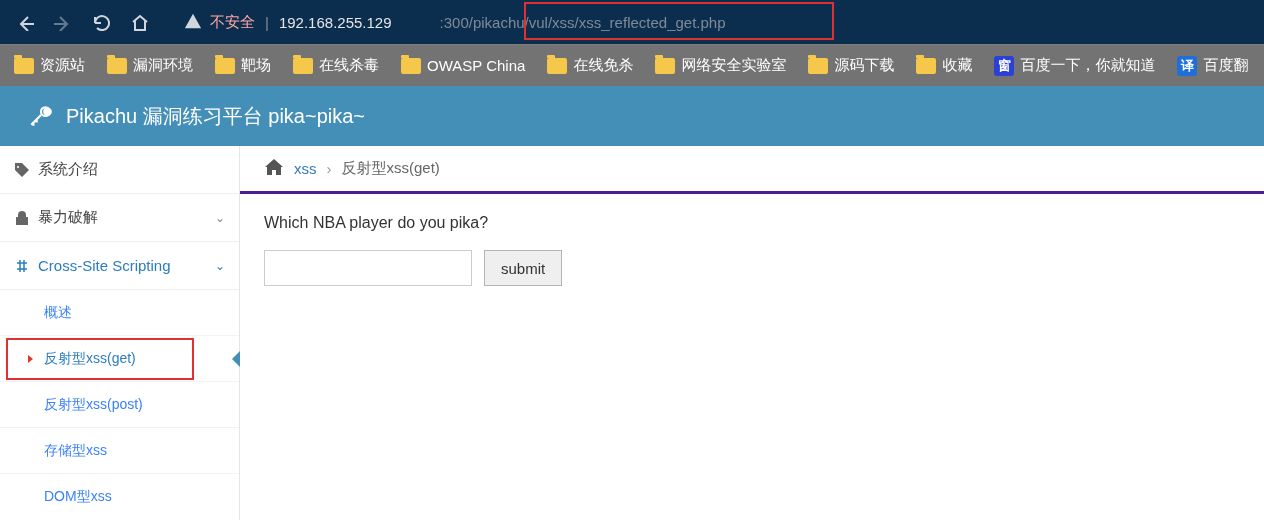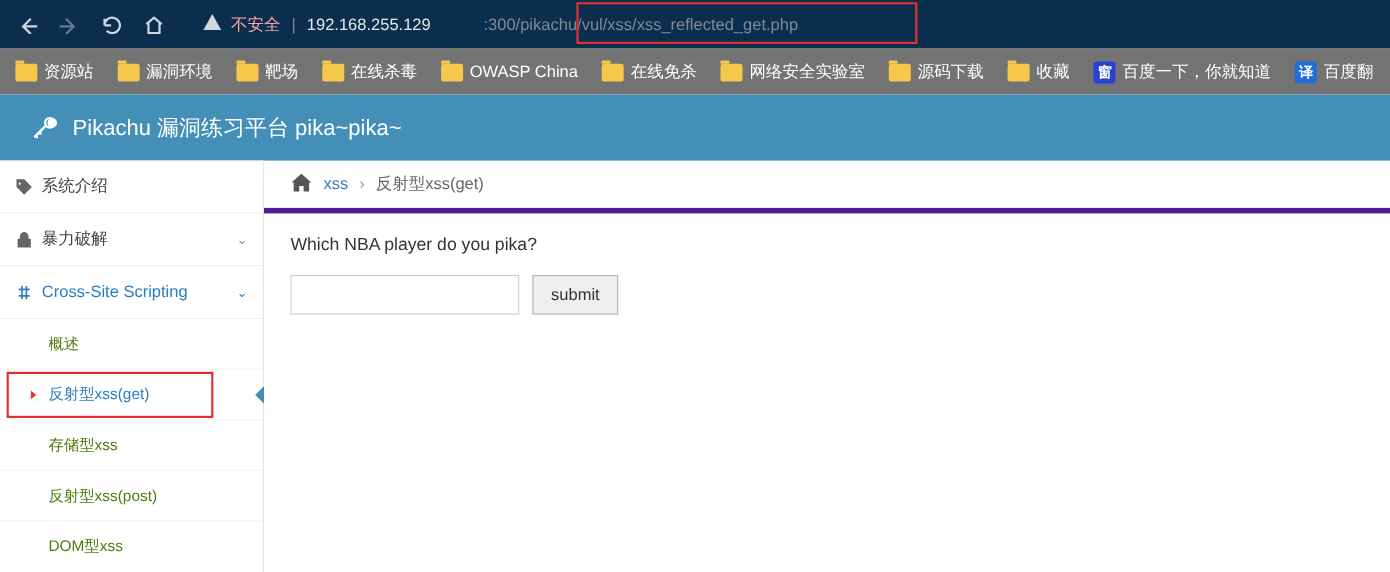--- a/index.html
+++ b/index.html
@@ -26,29 +26,29 @@
 .ico-baidu { background:#2b40d6; color:#fff; border-radius:3px; font-weight:bold; }
 .ico-trans { background:#1e6fd9; color:#fff; border-radius:3px; font-weight:bold; }
 
 .app-header { background:#448fb8; height:60px; display:flex; align-items:center; padding:0 28px; color:#fff; font-size:20px; }
 .key-icon { width:26px; height:26px; margin-right:12px; }
 
 .main { display:flex; height:374px; }
 .sidebar { width:240px; border-right:1px solid #e5e5e5; background:#fff; font-size:15px; color:#444; }
 .side-item { height:48px; display:flex; align-items:center; padding:0 14px; border-bottom:1px solid #eee; justify-content:space-between; }
 .side-item .lbl { display:flex; align-items:center; gap:8px; }
-.side-sub { height:46px; display:flex; align-items:center; padding-left:44px; color:#4d7c0f; font-size:14px; border-bottom:1px solid #f3f3f3; }
+.side-sub { height:46px; display:flex; align-items:center; padding-left:44px; color:#3b82f6; font-size:14px; border-bottom:1px solid #f3f3f3; }
 .side-sub.active { color:#2b7dbf; position:relative; }
 .side-sub.active::after { content:""; position:absolute; right:-1px; top:50%; transform:translateY(-50%); border:8px solid transparent; border-right-color:#448fb8; }
 .active-link { color:#2b7dbf; }
 .chev { color:#888; font-size:12px; }
 .caret-r { width:0; height:0; border-top:4px solid transparent; border-bottom:4px solid transparent; border-left:5px solid #e0392a; position:absolute; left:28px; }
 
 .content { flex:1; padding:0; }
-.breadcrumb { height:48px; display:flex; align-items:center; padding:0 24px; border-bottom:5px solid #4c1d95; font-size:15px; color:#666; gap:10px; }
+.breadcrumb { height:48px; display:flex; align-items:center; padding:0 24px; border-bottom:3px solid #4c1d95; font-size:15px; color:#666; gap:10px; }
 .home-icon { color:#555; }
 .bc-link { color:#337ab7; }
 .bc-sep { color:#999; }
 
 .content-body { padding:20px 24px; }
 .question { font-size:16px; color:#333; margin-bottom:18px; }
 .form-row { display:flex; gap:12px; align-items:center; }
 .text-input { width:208px; height:36px; border:1px solid #ccc; padding:0 8px; font-size:14px; }
 .submit-btn { height:36px; padding:0 16px; border:1px solid #b5b5b5; background:#efefef; font-size:15px; color:#333; cursor:pointer; }
 
@@ -180,24 +180,24 @@
     <div style="position:relative;">
       <div class="side-sub">
           <span>概述</span>
         </div>
       <div class="side-sub active" style="position:relative;">
         <span class="caret-r"></span>
         <span>反射型xss(get)</span>
       </div>
       <div class="highlight-box" style="left:6px; top:48px; width:188px; height:42px;"></div>
       <div class="side-sub">
+          <span>反射型xss(post)</span>
+        </div>
+      <div class="side-sub">
           <span>存储型xss</span>
-        </div>
-      <div class="side-sub">
-          <span>反射型xss(post)</span>
         </div>
       <div class="side-sub" style="border-bottom:none">
           <span>DOM型xss</span>
         </div>
     </div>
   </div>
 
   <div class="content">
     <div class="breadcrumb">
       <span class="home-icon">

